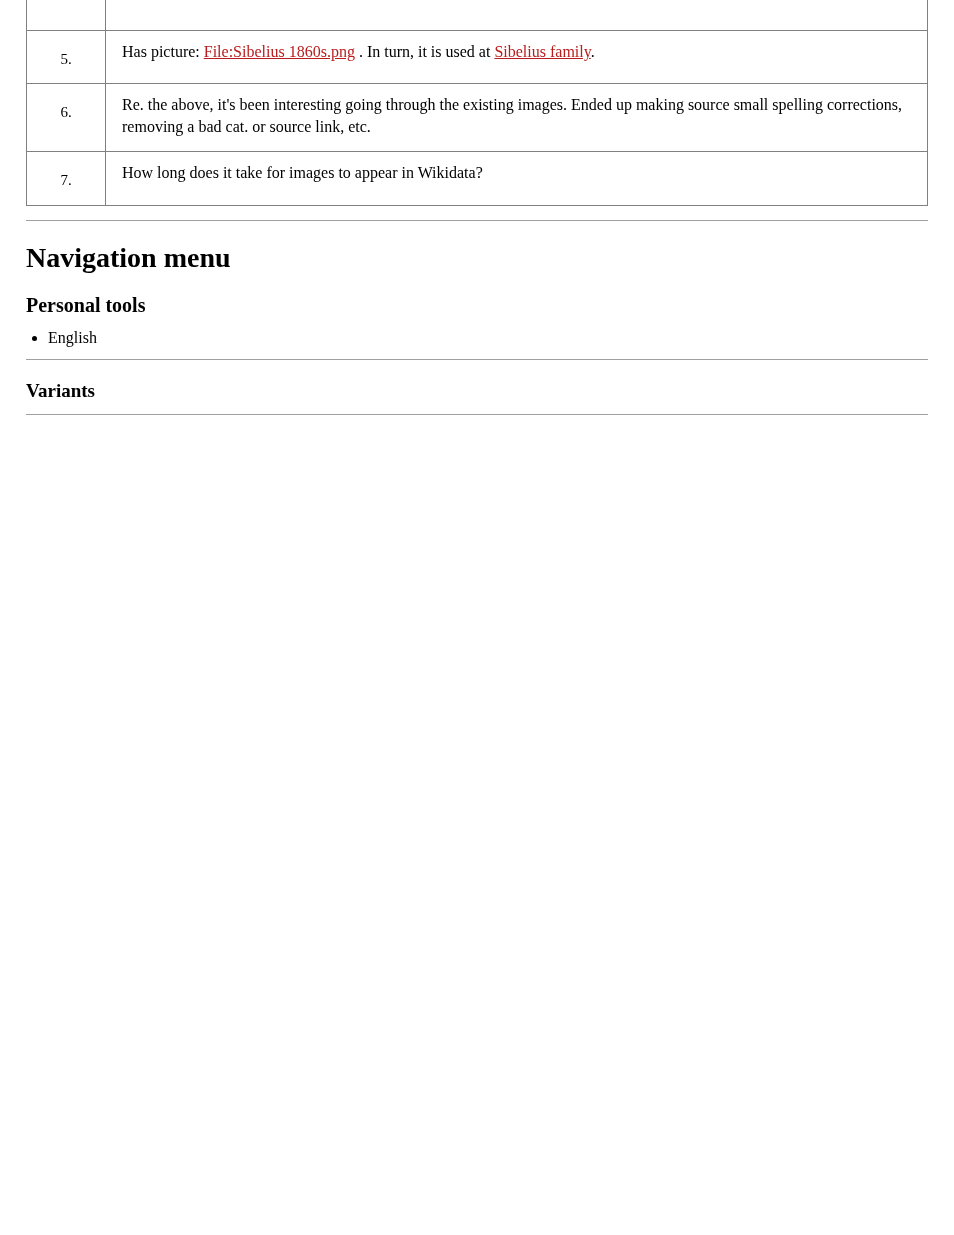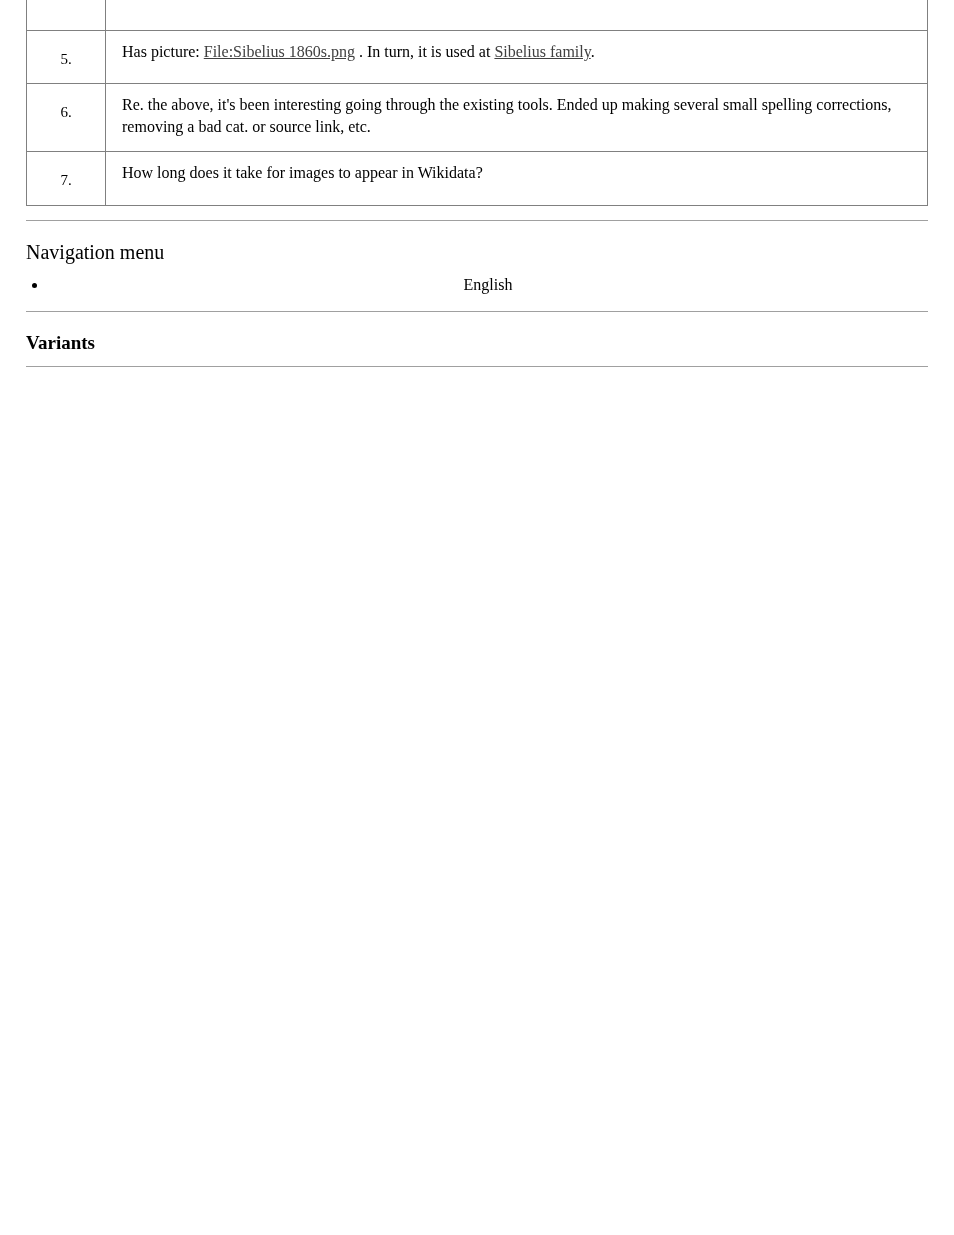--- a/index.html
+++ b/index.html
@@ -34,50 +34,49 @@
     padding-top: 0;
     padding-bottom: 6px;
   }
   table.info td.n {
     width: 46px;
     text-align: center;
     font-size: 15px;
     padding-top: 18px;
   }
   a.link {
-    color: #404040;
+    color: #b91c1c;
     text-decoration: underline;
   }
 
   hr.rule {
     border: none;
     border-top: 1px solid #a0a0a0;
     margin: 10px 0 18px 0;
   }
 
   h2.section {
-    font-size: 20px;
-    font-weight: normal;
+    font-size: 28px;
+    font-weight: bold;
     margin: 12px 0 8px 0;
   }
   h3.sub {
     font-size: 20px;
     font-weight: bold;
     margin: 16px 0 6px 0;
   }
   h4.mini {
     font-size: 19px;
     font-weight: bold;
     margin: 14px 0 6px 0;
   }
   p { margin: 6px 0 14px 0; }
   ul.bul {
-    margin: 8px 0 16px 22px;
+    margin: 8px 0 10px 22px;
     padding: 0;
-    text-align: center;
   }
   ul.bul li { margin: 2px 0; }
 
   .navbreak { margin-top: 18px; }
 </style>
 </head>
 <body>
 
 <div class="page">
 
@@ -91,34 +90,35 @@
       <td class="n">5.</td>
       <td>
         <span>Has picture: </span>
         <a class="link" href="#">File:Sibelius 1860s.png</a>
         <span>. In turn, it is used at </span>
         <a class="link" href="#">Sibelius family</a><span>.</span>
       </td>
     </tr>
     <tr>
       <td class="n">6.</td>
-      <td>Re. the above, it's been interesting going through the existing tools. Ended up making several small spelling corrections, removing a bad cat. or source link, etc.</td>
+      <td>Re. the above, it's been interesting going through the existing images. Ended up making source small spelling corrections, removing a bad cat. or source link, etc.</td>
     </tr>
     <tr>
       <td class="n">7.</td>
       <td>How long does it take for images to appear in Wikidata?</td>
     </tr>
   </tbody>
     </table>
 
   <hr class="rule">
 
   <div class="navbreak">
     <h2 class="section">Navigation menu</h2>
 
+    <h3 class="sub">Personal tools</h3>
     <ul class="bul">
       <li>English</li>
     </ul>
 
     <hr class="rule">
 
 
     <h4 class="mini">Variants</h4>
 
     <hr class="rule">

